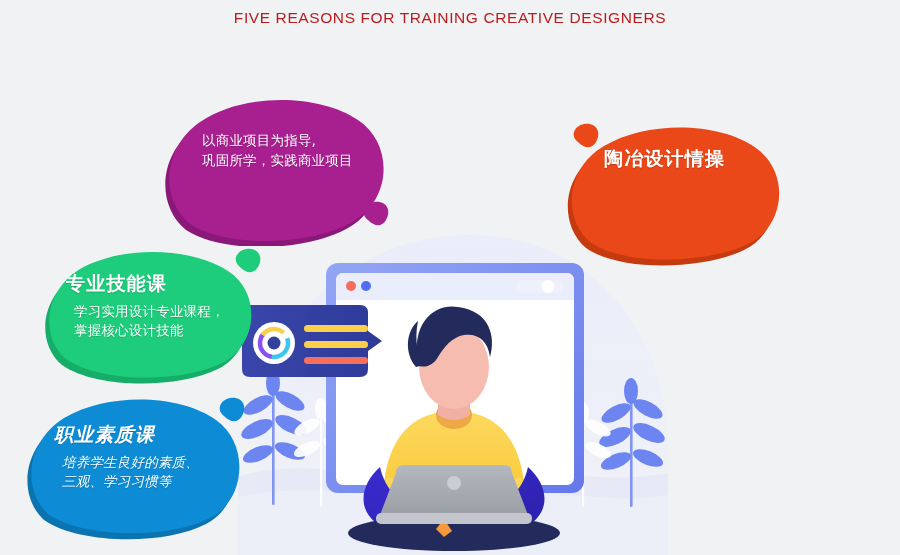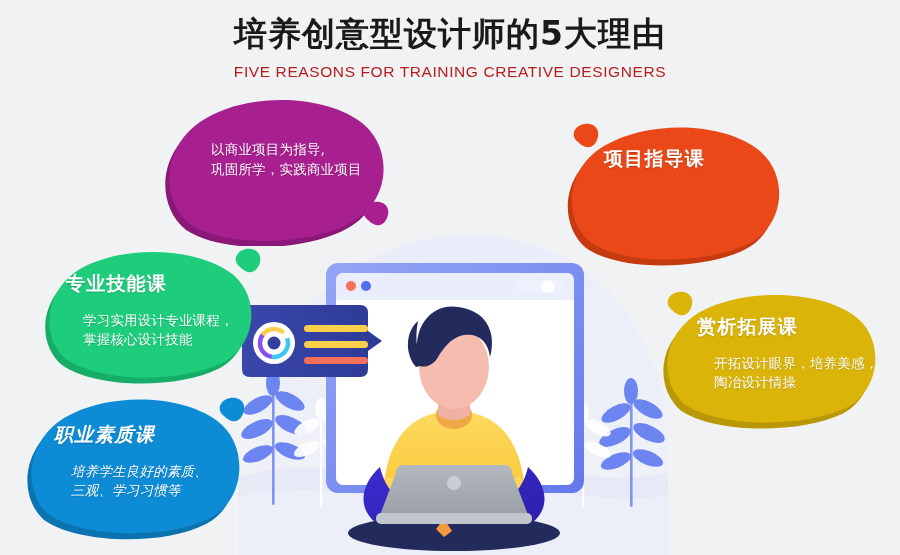--- a/index.html
+++ b/index.html
@@ -78,21 +78,21 @@
     letter-spacing: 1.2px;
     line-height: 1.1;
     margin: 0 0 7px 0;
     white-space: nowrap;
   }
   .bubble .b-desc {
     font-size: 13.5px;
     font-weight: 400;
     line-height: 1.45;
     letter-spacing: 0.2px;
-    margin: 17px;
+    margin: 8px;
     white-space: pre-line;
   }
 
   
   #bubble-stage   { left: 152px; top: 96px;  width: 252px; height: 150px; }
   #bubble-stage   .txt { left: 42px; top: 27px; }
 
   #bubble-guide   { left: 556px; top: 122px; width: 240px; height: 145px; }
   #bubble-guide   .txt { left: 48px; top: 26px; }
 
@@ -104,21 +104,20 @@
 
   #bubble-quality { left: 16px;  top: 392px; width: 240px; height: 148px; font-style: italic; }
   #bubble-quality .txt { left: 38px; top: 32px; }
 </style>
 </head>
 <body>
 
 <div id="canvas">
 
   <div class="header">
-    <h1 class="title">培养创意型设计师的5大理由</h1>
     <p class="subtitle">FIVE REASONS FOR TRAINING CREATIVE DESIGNERS</p>
   </div>
 
   <div class="illustration">
     <svg width="430" height="340" viewBox="0 0 430 340" xmlns="http://www.w3.org/2000/svg">
       <defs>
         <linearGradient id="gBg" x1="0" y1="0" x2="0" y2="1">
           <stop offset="0%" stop-color="#e9ecfb"></stop>
           <stop offset="100%" stop-color="#f1f2f7"></stop>
         </linearGradient>
@@ -260,53 +259,39 @@
 
   <div class="bubble" id="bubble-guide">
     <div class="blobwrap">
       <svg width="240" height="145" viewBox="0 0 240 145" xmlns="http://www.w3.org/2000/svg">
         <path d="M34 120 C 6 96, 10 46, 48 24 C 92 -2, 164 0, 200 26 C 234 50, 230 104, 192 122 C 150 142, 68 144, 34 120 Z" fill="#c63a10" transform="translate(-4,6)"></path>
         <path d="M34 120 C 6 96, 10 46, 48 24 C 92 -2, 164 0, 200 26 C 234 50, 230 104, 192 122 C 150 142, 68 144, 34 120 Z" fill="#ea4818"></path>
         <path d="M28 22 C 20 16, 24 6, 34 4 C 46 2, 52 12, 46 22 C 41 30, 34 28, 28 22 Z" fill="#ea4818" transform="translate(-6,-2)"></path>
       </svg>
     </div>
     <div class="txt">
-      <p class="b-title">项目指导课</p>
+      <p class="b-title">陶冶设计情操</p>
     </div>
   </div>
 
   <div class="bubble" id="bubble-skill">
     <div class="blobwrap">
       <svg width="236" height="140" viewBox="0 0 236 140" xmlns="http://www.w3.org/2000/svg">
         <path d="M30 114 C 4 92, 8 46, 44 24 C 86 0, 156 2, 192 26 C 226 48, 222 100, 186 118 C 146 138, 64 138, 30 114 Z" fill="#16ad68" transform="translate(-4,6)"></path>
         <path d="M30 114 C 4 92, 8 46, 44 24 C 86 0, 156 2, 192 26 C 226 48, 222 100, 186 118 C 146 138, 64 138, 30 114 Z" fill="#1ecd7c"></path>
         <path d="M198 24 C 190 18, 194 8, 204 6 C 216 4, 222 14, 216 24 C 211 32, 204 30, 198 24 Z" fill="#1ecd7c" transform="translate(6,-2)"></path>
       </svg>
     </div>
     <div class="txt">
       <p class="b-title">专业技能课</p>
       <p class="b-desc">学习实用设计专业课程，
 掌握核心设计技能</p>
     </div>
   </div>
 
-  <div class="bubble" id="bubble-apprec">
-    <div class="blobwrap">
-      <svg width="245" height="142" viewBox="0 0 245 142" xmlns="http://www.w3.org/2000/svg">
-        <path d="M32 116 C 6 92, 10 46, 48 24 C 92 0, 164 2, 200 26 C 234 48, 230 102, 194 120 C 152 140, 66 140, 32 116 Z" fill="#b99706" transform="translate(-4,6)"></path>
-        <path d="M32 116 C 6 92, 10 46, 48 24 C 92 0, 164 2, 200 26 C 234 48, 230 102, 194 120 C 152 140, 66 140, 32 116 Z" fill="#dbb409"></path>
-        <path d="M26 24 C 18 18, 22 8, 32 6 C 44 4, 50 14, 44 24 C 39 32, 32 30, 26 24 Z" fill="#dbb409" transform="translate(-6,-2)"></path>
-      </svg>
-    </div>
-    <div class="txt">
-      <p class="b-title">赏析拓展课</p>
-      <p class="b-desc">开拓设计眼界，培养美感，
-陶冶设计情操</p>
-    </div>
-  </div>
 
   <div class="bubble" id="bubble-quality">
     <div class="blobwrap">
       <svg width="240" height="148" viewBox="0 0 240 148" xmlns="http://www.w3.org/2000/svg">
         <path d="M32 122 C 6 98, 10 50, 48 26 C 92 0, 164 2, 200 28 C 234 52, 230 108, 194 126 C 152 148, 66 146, 32 122 Z" fill="#0a73b0" transform="translate(-4,6)"></path>
         <path d="M32 122 C 6 98, 10 50, 48 26 C 92 0, 164 2, 200 28 C 234 52, 230 108, 194 126 C 152 148, 66 146, 32 122 Z" fill="#0d8cd5"></path>
         <path d="M200 28 C 192 22, 196 12, 206 10 C 218 8, 224 18, 218 28 C 213 36, 206 34, 200 28 Z" fill="#0d8cd5" transform="translate(8,-4)"></path>
       </svg>
     </div>
     <div class="txt">

